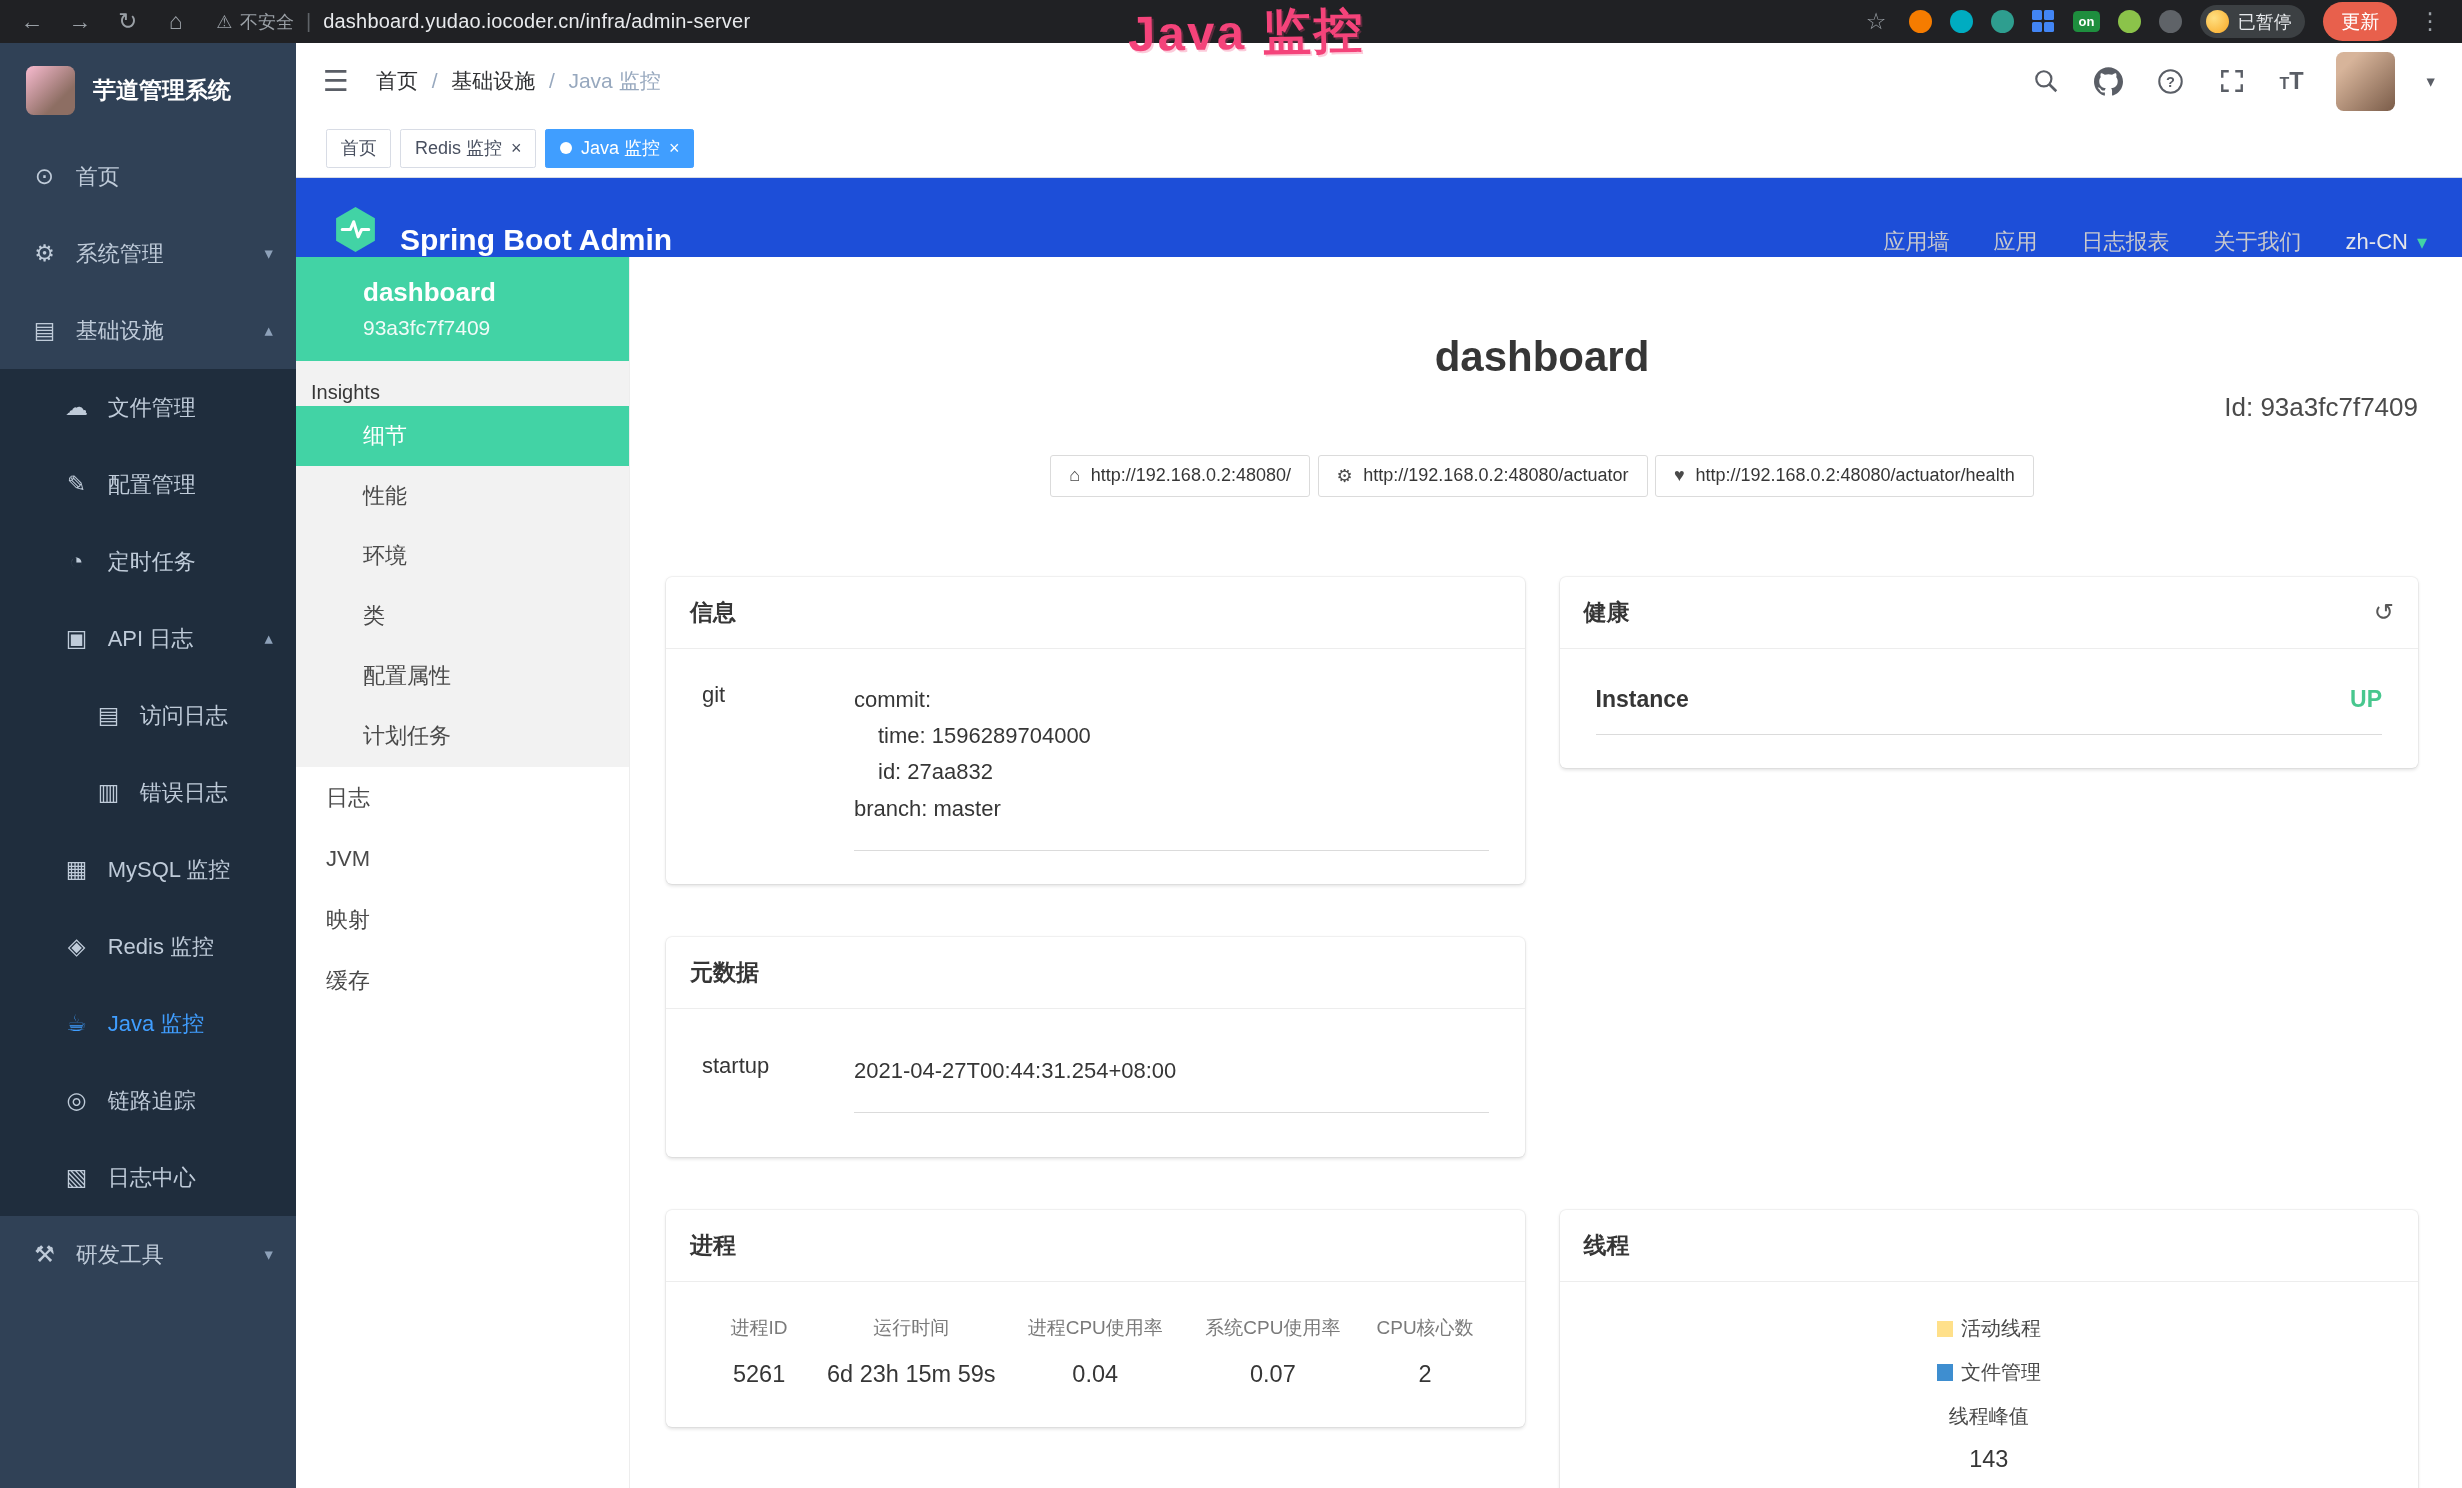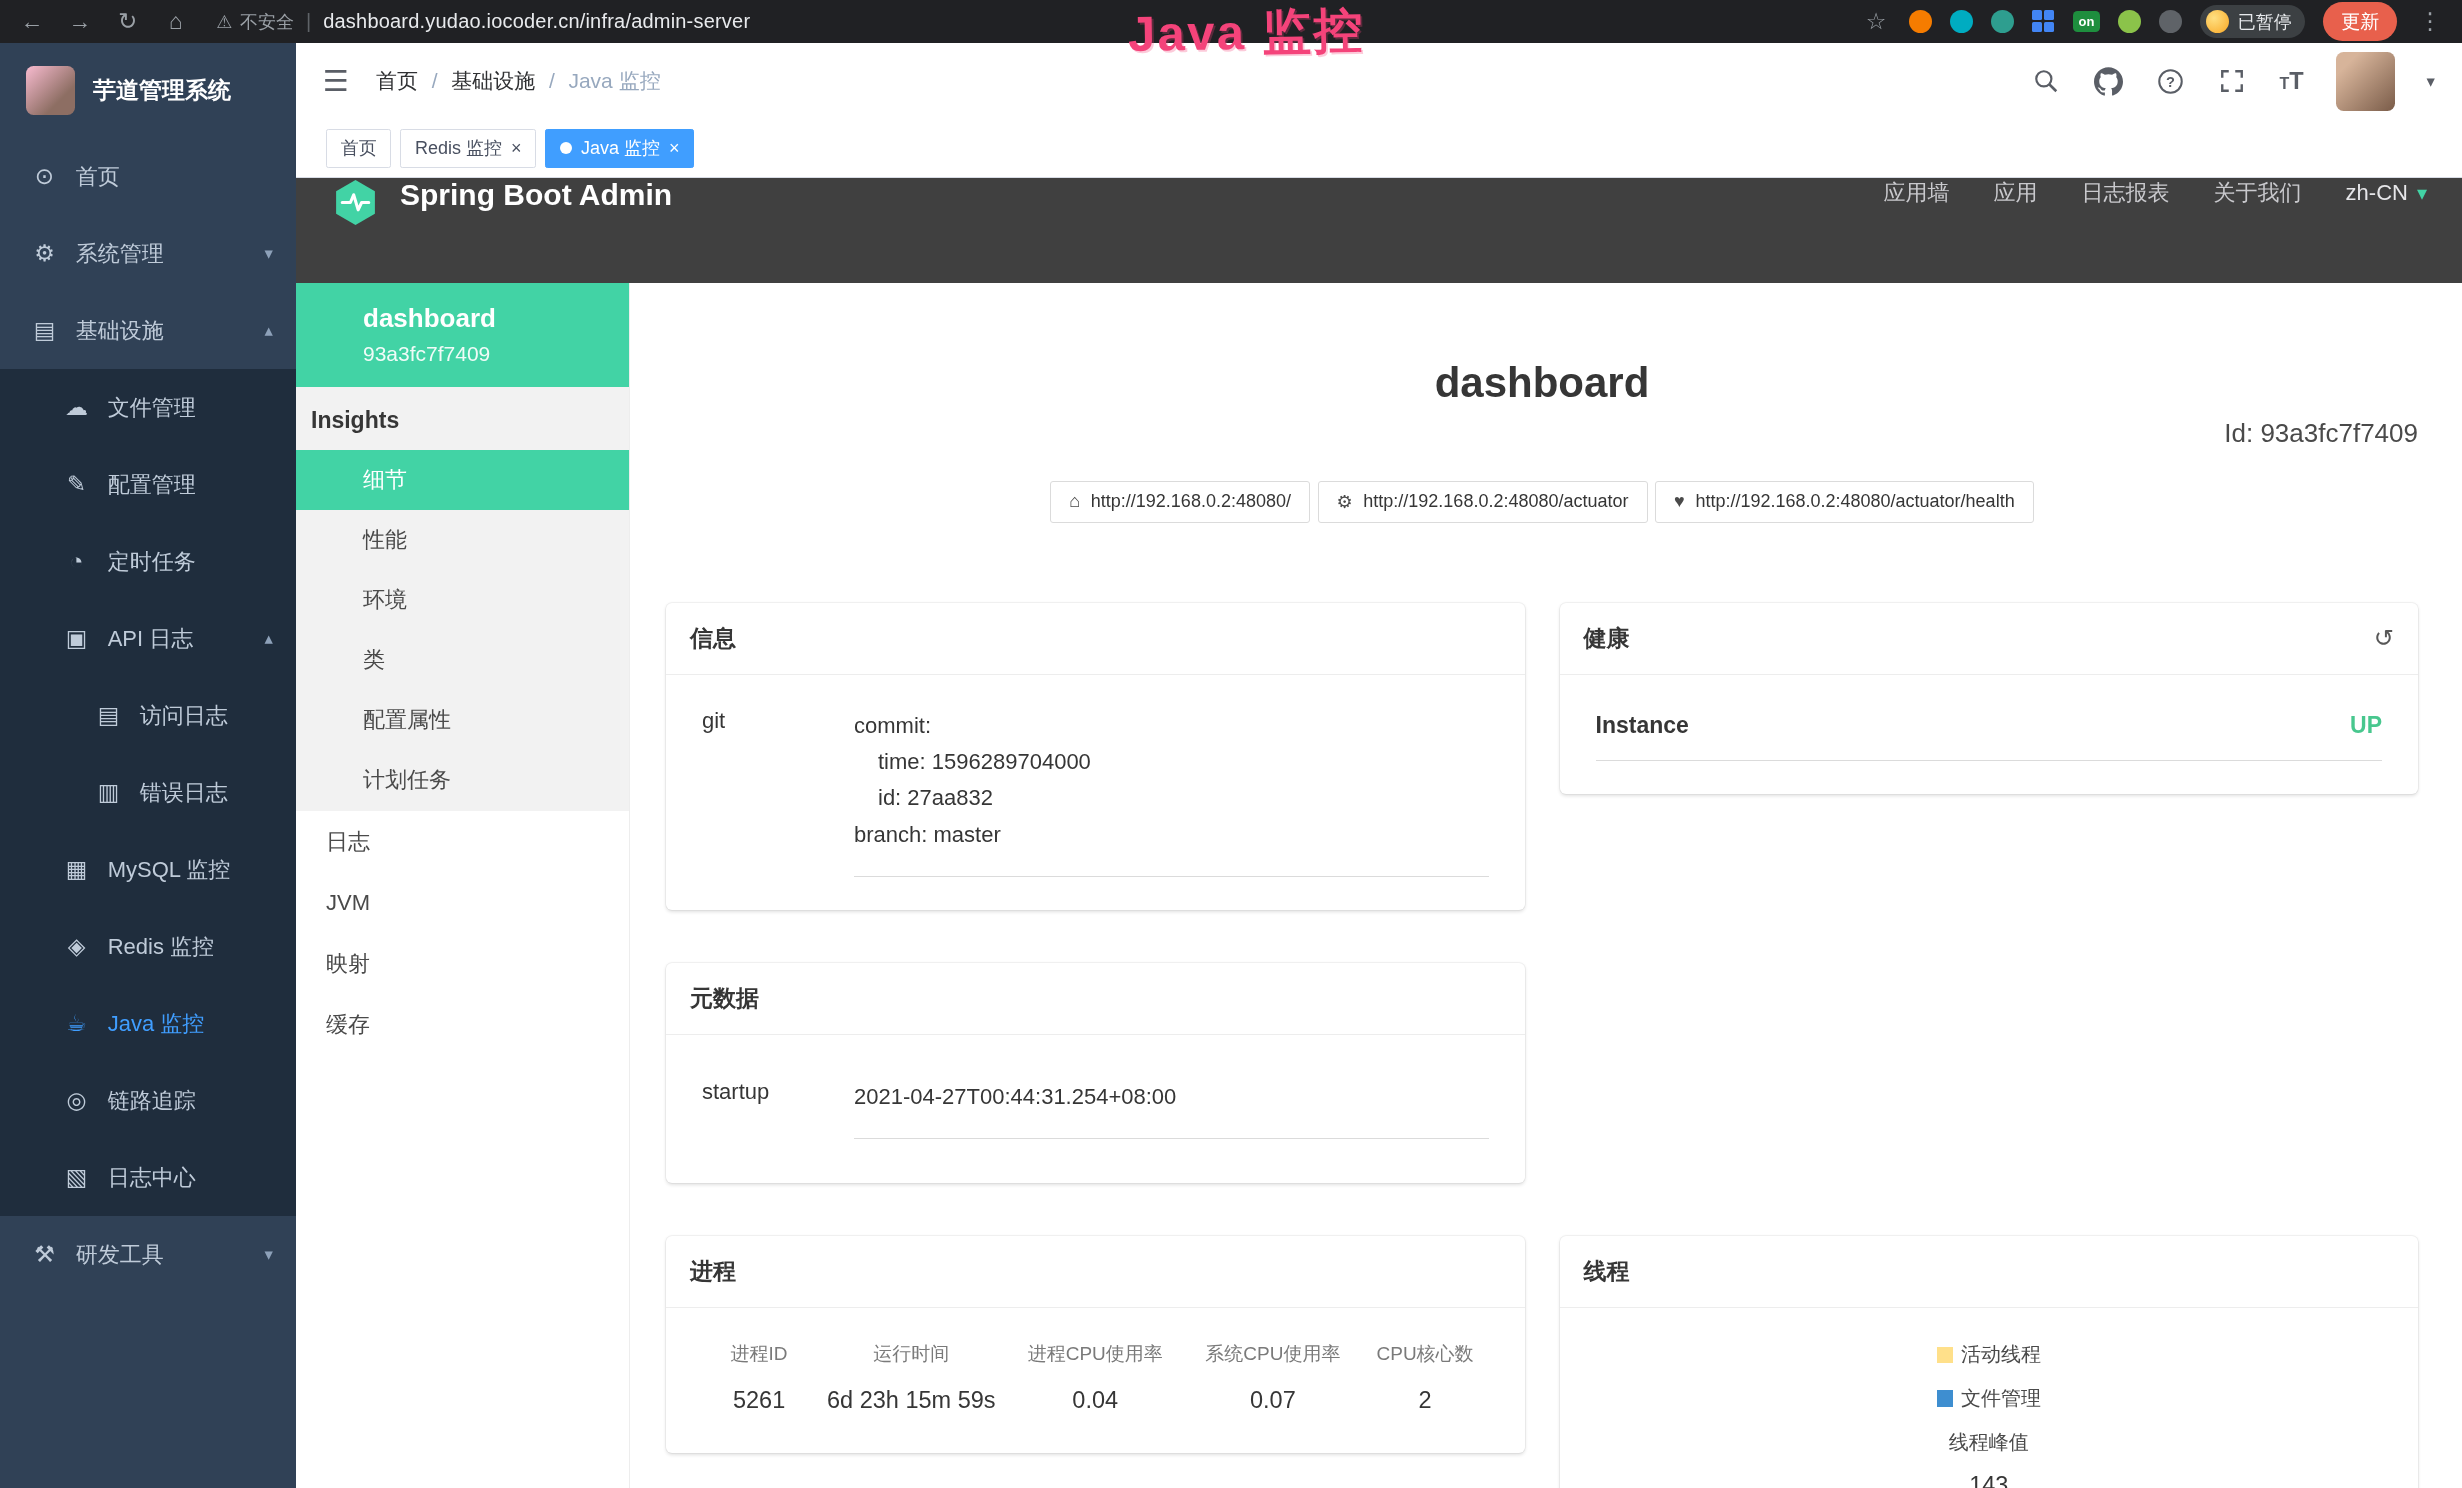--- a/index.html
+++ b/index.html
@@ -52,34 +52,34 @@
   .nav-caret{color:#5a5e66;font-size:16.7px;cursor:pointer}
 
   
   .tags{height:59px;border-bottom:0.8px solid #d8dce5;display:flex;align-items:center;padding-left:30px;gap:9px;box-shadow:0 0.8px 2.3px rgba(0,0,0,.06)}
   .tag{height:39px;display:flex;align-items:center;gap:9px;border:0.8px solid #d8dce5;background:#fff;color:#495060;font-size:18px;padding:0 13.7px;cursor:pointer;border-radius:2.3px;white-space:nowrap}
   .tag .x{font-size:18px;cursor:pointer}
   .tag.on{background:#409eff;border-color:#409eff;color:#fff}
   .tag .dot{width:12px;height:12px;border-radius:50%;background:#fff;display:inline-block}
 
   
-  .sba-header{height:105px;background:#404040;display:flex;align-items:flex-start;padding:0 35px;gap:20px}
+  .sba-header{height:79px;background:#1d4ed8;display:flex;align-items:flex-end;padding:0 35px;gap:20px}
   .sba-brand{color:#fff;font-size:30px;font-weight:700;white-space:nowrap}
   .sba-nav{margin-left:auto;display:flex;align-items:center;gap:44px;font-size:22px;color:#c9c9cd}
   .sba-nav .n{cursor:pointer;white-space:nowrap}
   .locale{display:flex;align-items:center;gap:9px;cursor:pointer;color:#e6e6e9}
   .locale .car{color:#42d3a5;font-size:20px}
 
   .sba-body{flex:1;display:flex;min-height:0}
   .sba-side{width:334px;flex-shrink:0;border-right:0.8px solid #ededed;background:#fff}
   .inst{background:#42d3a5;color:#fff;padding:20px 15px 21px 67px;cursor:pointer}
   .inst .nm{font-size:26px;font-weight:700;margin-bottom:7.6px}
   .inst .iid{font-size:21px;opacity:.92}
   .grp{background:#f2f2f2;padding-bottom:1.5px}
-  .grp-label{padding:20px 15px 16px;font-size:23px;font-weight:700;color:#363636}
+  .grp-label{padding:20px 15px 2px;font-size:20px;font-weight:400;color:#363636}
   .g-item{height:60px;display:flex;align-items:center;padding-left:67px;font-size:22px;color:#4a4a4a;cursor:pointer}
   .g-item.on{background:#42d3a5;color:#fff}
   .r-item{height:61px;display:flex;align-items:center;padding-left:30px;font-size:22px;color:#4a4a4a;cursor:pointer}
 
   .sba-content{flex:1;padding:76px 44px 0 36px;overflow:hidden}
   .h-title{text-align:center;font-size:42px;font-weight:700;color:#363636;line-height:1.15}
   .h-id{text-align:right;font-size:26px;color:#4a4a4a;margin-top:10.6px}
   .links{display:flex;justify-content:center;gap:7.6px;margin-top:32px}
   .lnk{display:flex;align-items:center;gap:10.6px;border:0.8px solid #dbdbdb;border-radius:3px;padding:9px 18px;font-size:18px;color:#363636;cursor:pointer;background:#fff;white-space:nowrap}
   .li{font-size:18px;color:#4a4a4a}

